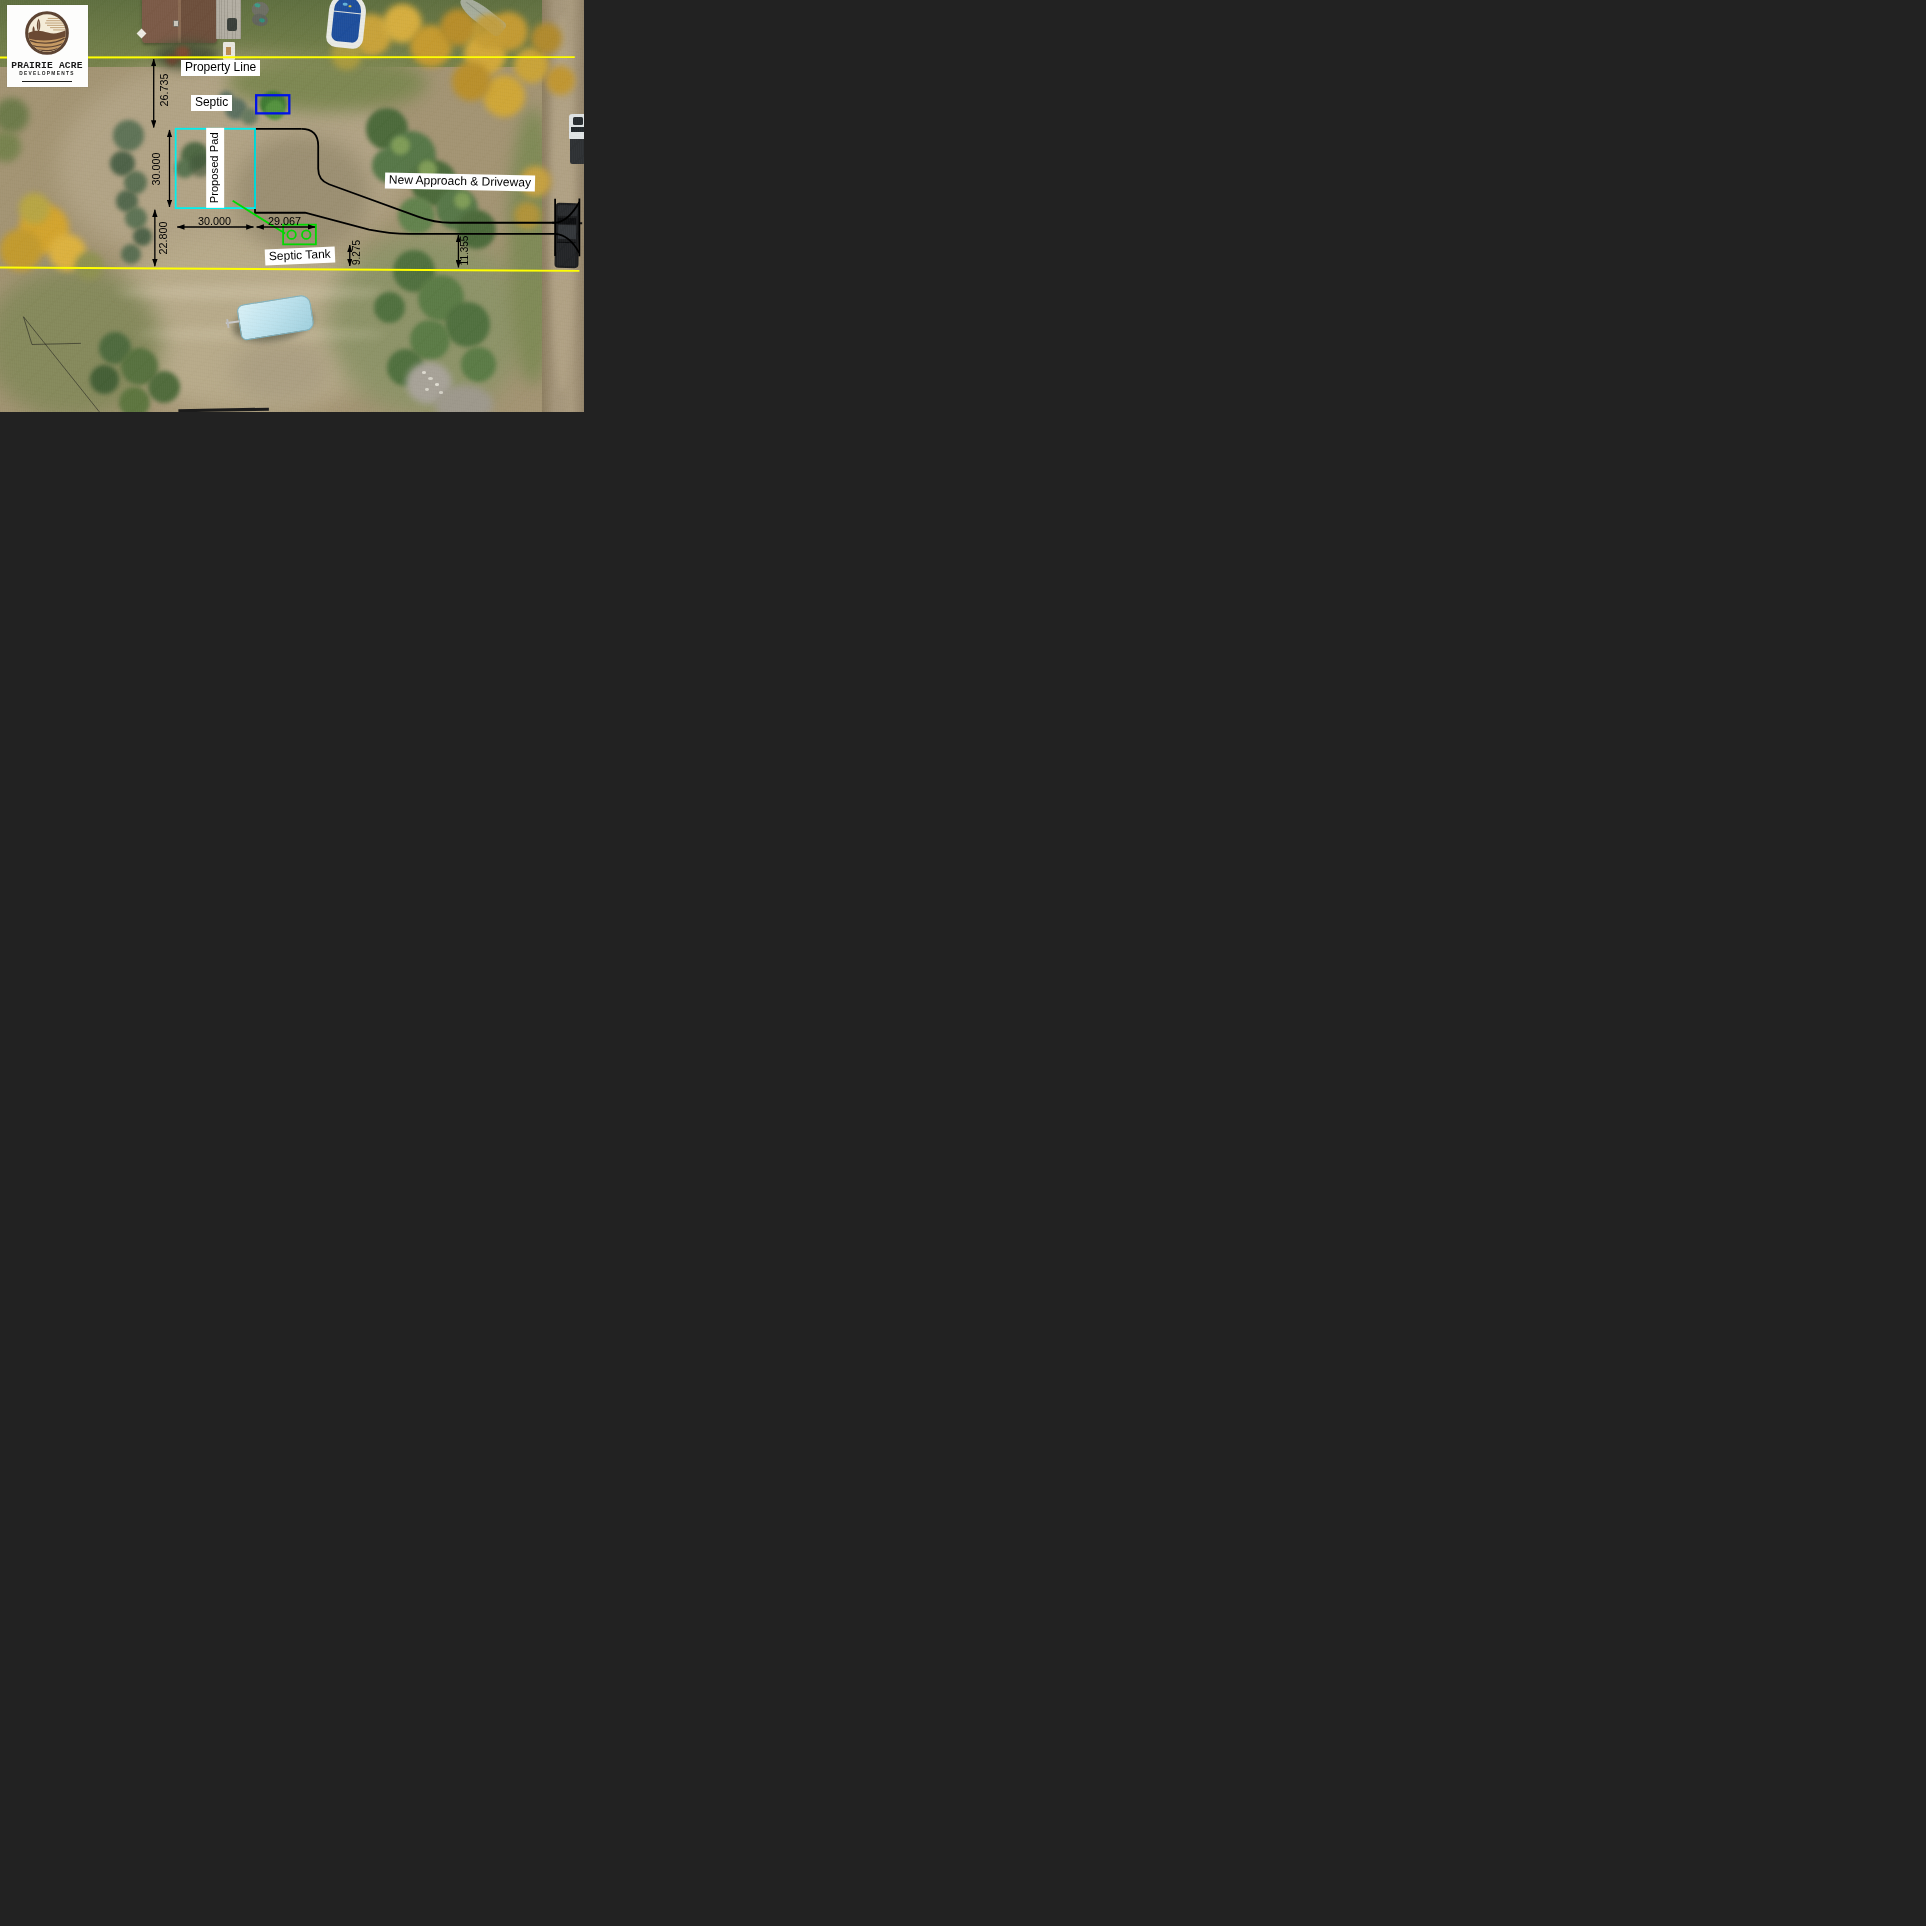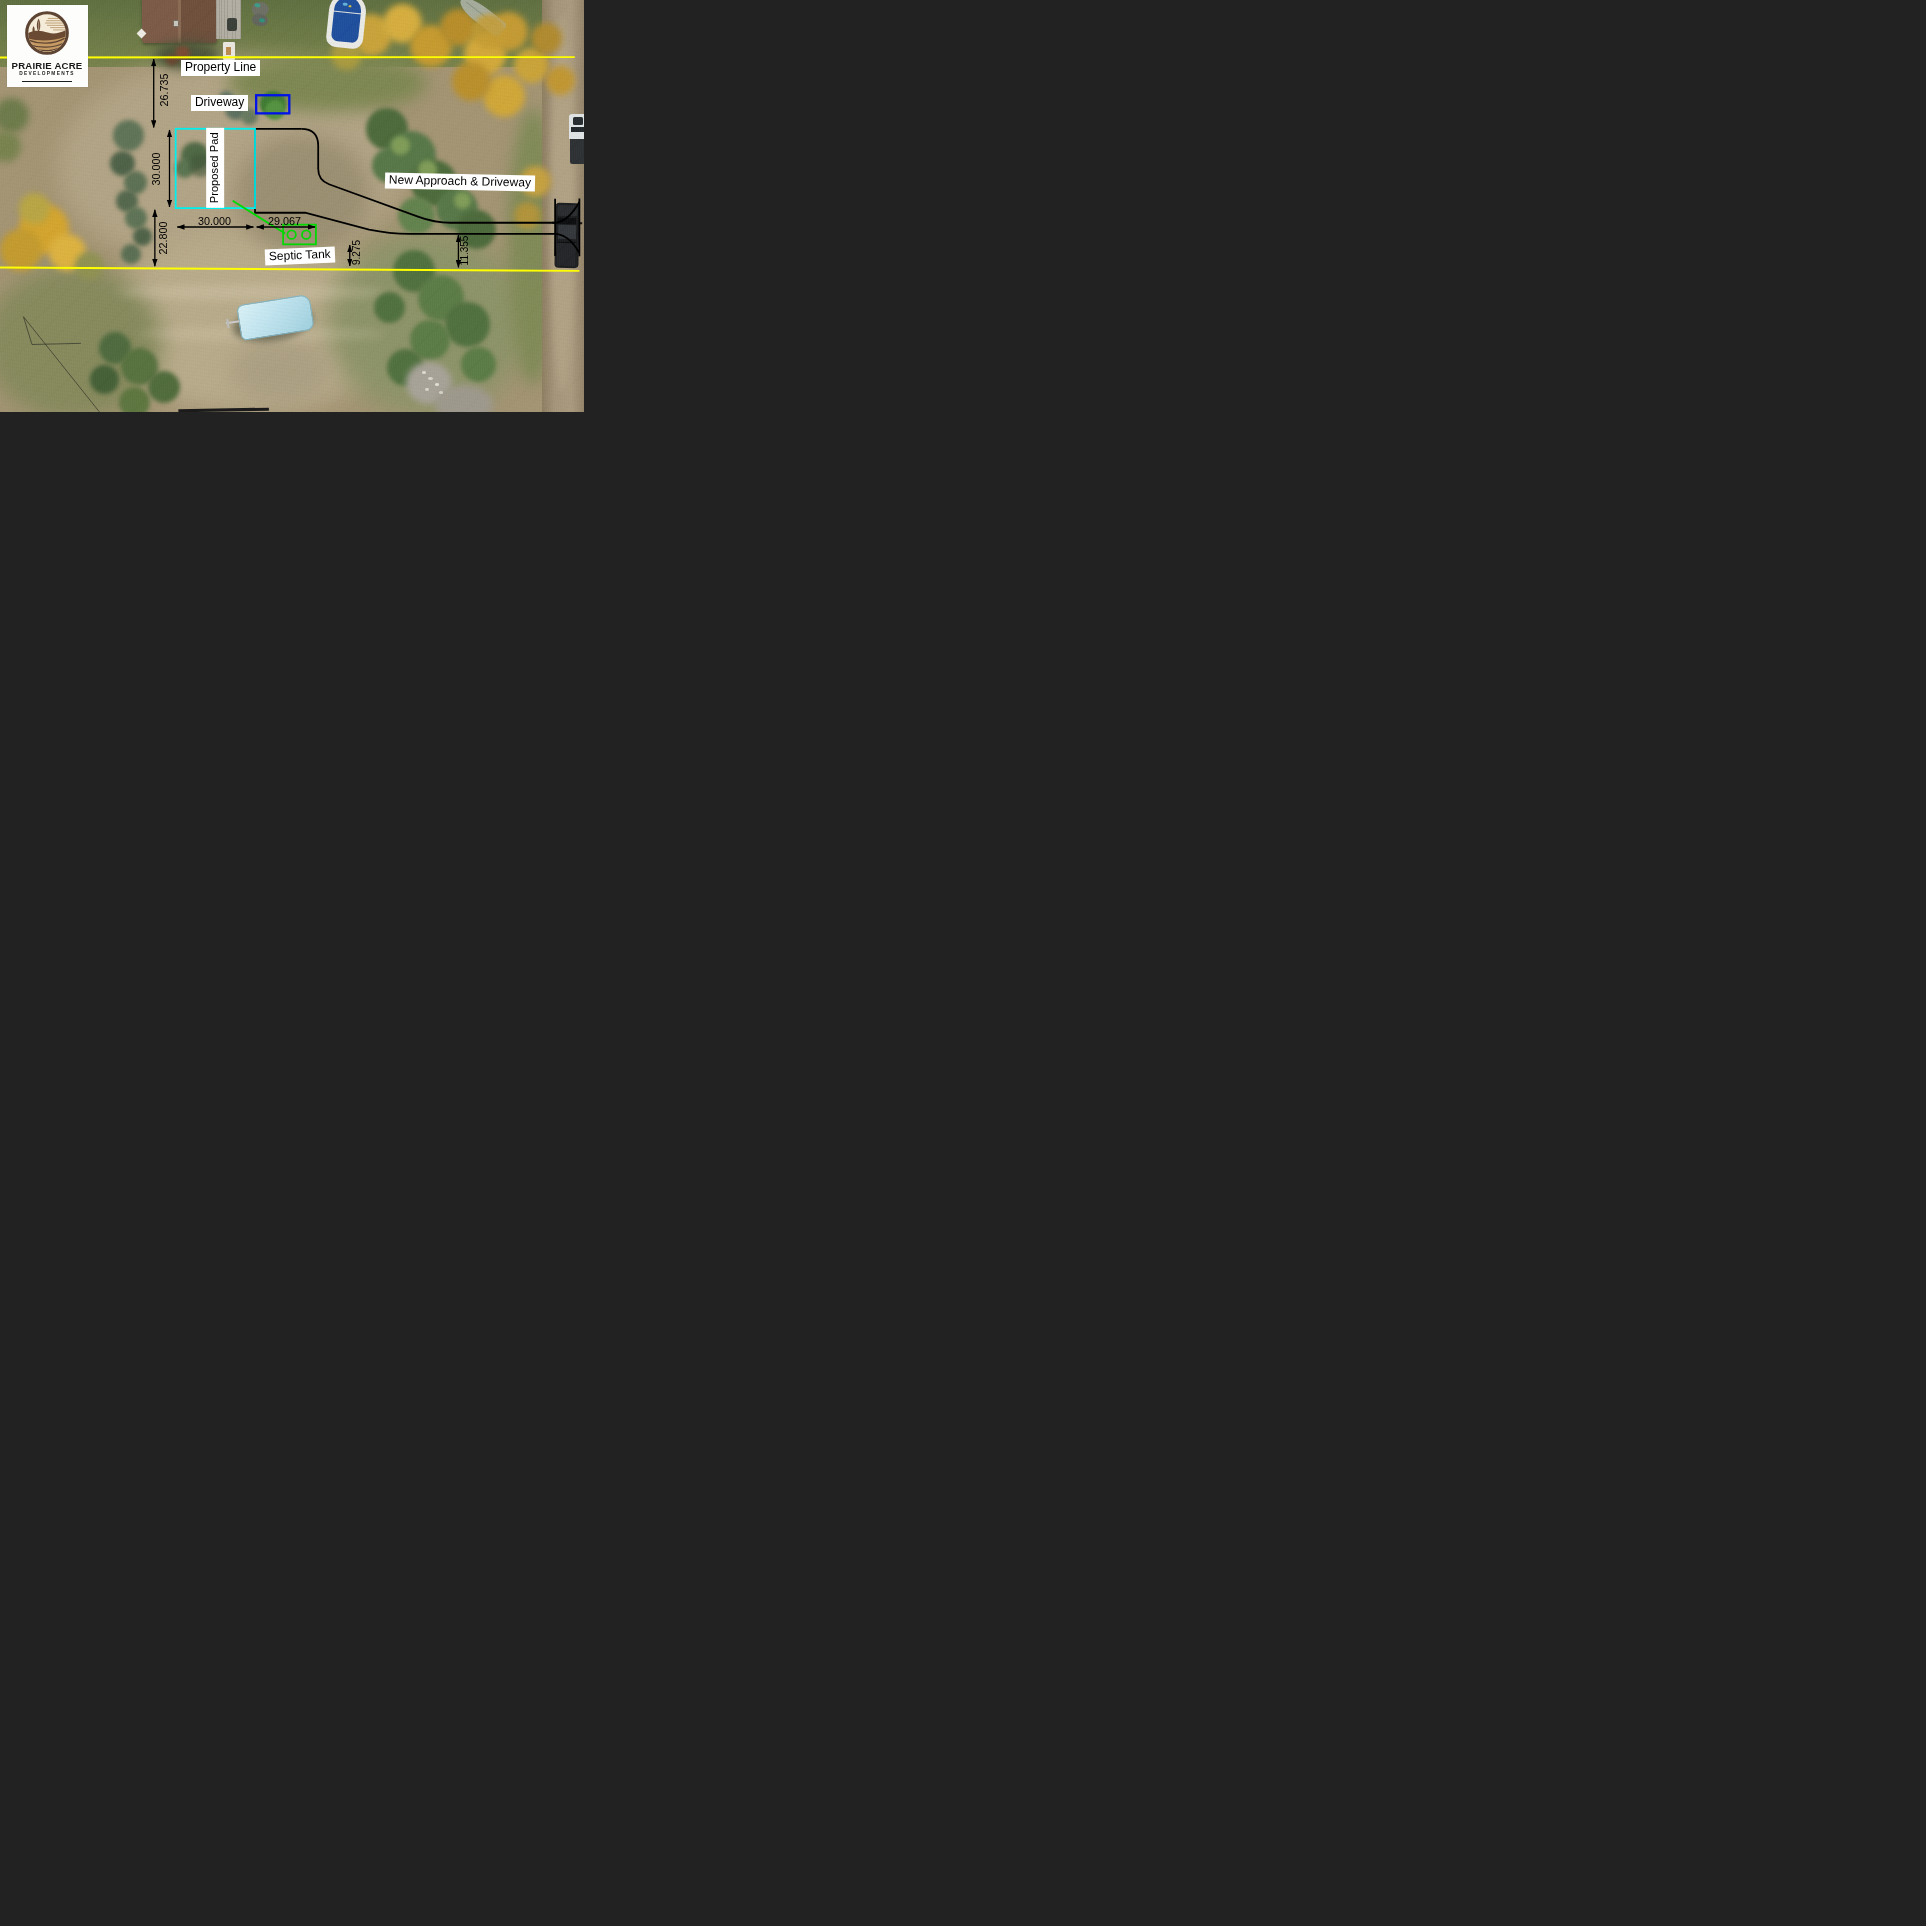--- a/index.html
+++ b/index.html
@@ -14,21 +14,21 @@
   
   .overlay{left:0;top:0;z-index:20;}
   
   .lbl{background:var(--color-label_bg,#fff);color:var(--color-label_text,#000);
        font-size:12px;line-height:1.15;padding:1.2px 3.9px;white-space:nowrap;z-index:30;}
   .dim{color:#000;font-size:10.8px;white-space:nowrap;z-index:29;}
   .vert{transform:rotate(-90deg);transform-origin:center;}
   
   .logo-card{left:6.5px;top:5px;width:81px;height:82px;background:#fdfdfc;z-index:40;
              box-shadow:0 0 0 0.4px rgba(0,0,0,.08);text-align:center;}
-  .logo-title{left:0;right:0;top:55px;font-family:Liberation Sans, sans-serif;font-weight:700;
+  .logo-title{left:0;right:0;top:55px;font-family:Liberation Mono, monospace;font-weight:700;
               font-size:9.6px;letter-spacing:0.2px;color:#181818;}
   .logo-sub{left:0;right:0;top:66px;font-weight:700;font-size:4.8px;letter-spacing:1.3px;color:#1d1d1d;}
   .logo-rule{left:15.4px;top:76px;width:50px;height:1px;background:#1c1c1c;}
 </style>
 <title>Prairie Acre Developments — Site Plan</title></head>
 <body>
 
 <div class="stage">
 
   <div style="left:0;top:0;width:584px;height:412px;">
@@ -235,21 +235,21 @@
       <line x1="440" y1="337" x2="440" y2="537" marker-start="url(#ahS)" marker-end="url(#ahE)"></line>
       <line x1="402" y1="544" x2="402" y2="691" marker-start="url(#ahS)" marker-end="url(#ahE)"></line>
       <line x1="460" y1="589" x2="658" y2="589" marker-start="url(#ahS)" marker-end="url(#ahE)"></line>
       <line x1="666" y1="589" x2="818" y2="589" marker-start="url(#ahS)" marker-end="url(#ahE)"></line>
       <line x1="908" y1="636" x2="908" y2="690" marker-start="url(#ahS)" marker-end="url(#ahE)"></line>
       <line x1="1190" y1="610" x2="1190" y2="694" marker-start="url(#ahS)" marker-end="url(#ahE)"></line>
     </g>
   </svg>
 
   <div class="lbl" style="left:181px;top:60px;">Property Line</div>
-  <div class="lbl" style="left:191px;top:95px;">Driveway</div>
+  <div class="lbl" style="left:191px;top:95px;">Septic</div>
   <div class="lbl vert" style="left:175px;top:159px;width:80px;height:17.7px;text-align:center;font-size:11.2px;padding-top:2.3px;">Proposed Pad</div>
   <div class="lbl" style="left:265px;top:248px;transform:rotate(-2.5deg);">Septic Tank</div>
   <div class="lbl" style="left:385px;top:174px;transform:rotate(1.2deg);">New Approach &amp; Driveway</div>
 
   <div class="dim vert" style="left:147px;top:84px;">26.735</div>
   <div class="dim vert" style="left:139px;top:163px;">30.000</div>
   <div class="dim vert" style="left:146px;top:232px;">22.800</div>
   <div class="dim" style="left:198px;top:215px;">30.000</div>
   <div class="dim" style="left:268px;top:215px;">29.067</div>
   <div class="dim vert" style="left:344px;top:247px;font-size:10px;">9.275</div>

